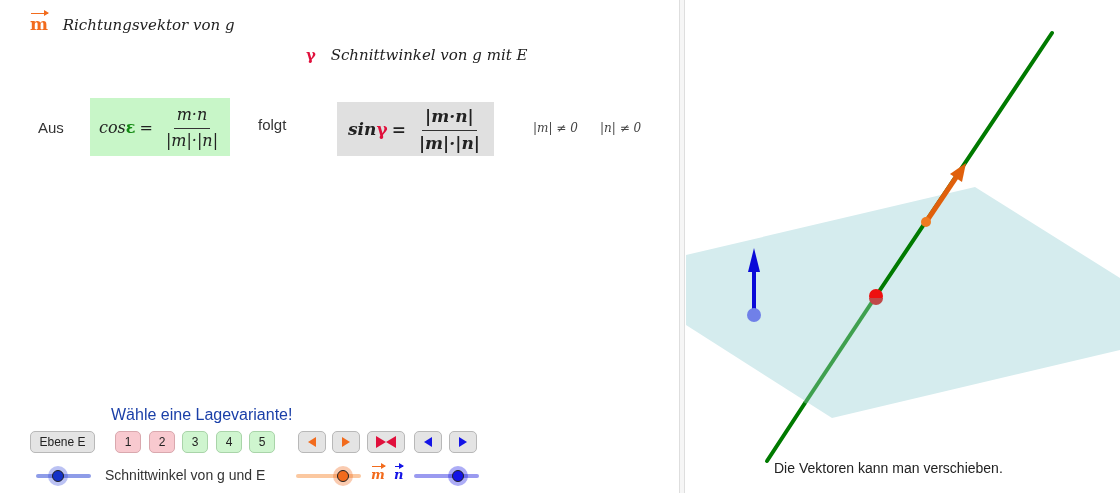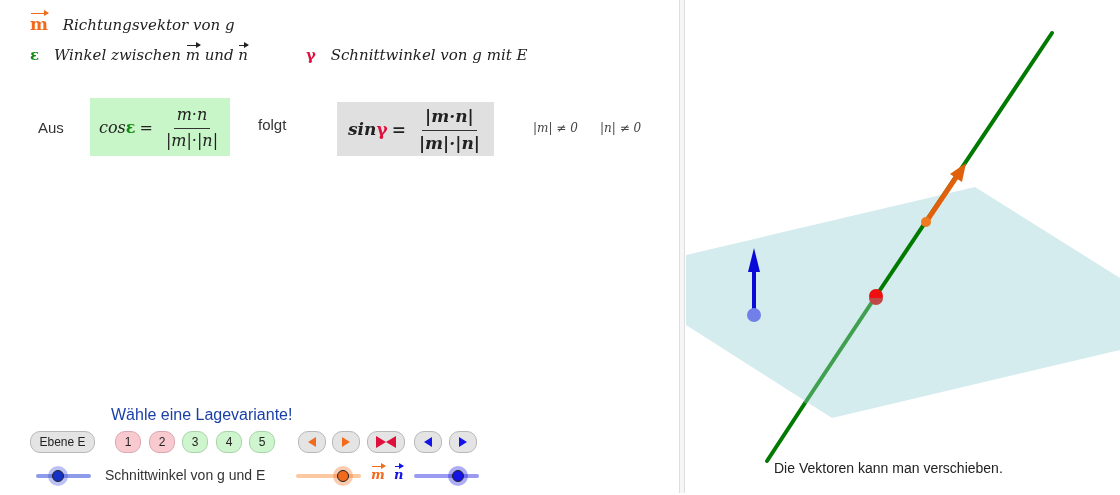--- a/index.html
+++ b/index.html
@@ -12,45 +12,41 @@
   .vec { position:relative; display:inline-block; font-family:"DejaVu Serif", serif; }
   .vec::before { content:""; position:absolute; left:1px; right:0; top:-1px; border-top:1.3px solid currentColor; }
   .vec::after { content:""; position:absolute; right:-1px; top:-4px; border-left:5px solid currentColor; border-top:3px solid transparent; border-bottom:3px solid transparent; }
   .link { position:absolute; font-size:15px; color:#333; text-underline-offset:4px; }
   .formula-box { position:absolute; display:flex; align-items:center; font-family:"DejaVu Serif", serif; font-style:italic; font-size:16px; color:#222; }
   .frac { display:inline-flex; flex-direction:column; align-items:center; margin-left:6px; }
   .frac .num { padding:0 3px 4px; border-bottom:1px solid #333; }
   .frac .den { padding:2px 3px 0; }
   .cond { position:absolute; font-family:"DejaVu Serif", serif; font-style:italic; font-size:12px; color:#444; white-space:nowrap; }
   .prompt { position:absolute; left:111px; top:406px; font-size:16px; color:#1a3fa8; }
-  .btn { position:absolute; height:22px; box-sizing:border-box; border:1px solid #b8b8b8; border-radius:10px; background:#e4e4e4; display:flex; align-items:center; justify-content:center; font-size:12px; color:#222; cursor:pointer; }
+  .btn { position:absolute; height:22px; box-sizing:border-box; border:1px solid #b8b8b8; border-radius:5px; background:#e4e4e4; display:flex; align-items:center; justify-content:center; font-size:12px; color:#222; cursor:pointer; }
   .btn.red { background:#f8c9cf; border-color:#d9a8ae; }
   .btn.green { background:#cff5cf; border-color:#a9d4a9; }
   .tri-l { width:0; height:0; border-top:5px solid transparent; border-bottom:5px solid transparent; border-right:8px solid; }
   .tri-r { width:0; height:0; border-top:5px solid transparent; border-bottom:5px solid transparent; border-left:8px solid; }
   .slider { position:absolute; height:4px; border-radius:2px; }
   .knob { position:absolute; width:12px; height:12px; border-radius:50%; border:1.5px solid #222; box-sizing:border-box; }
   .halo { position:absolute; width:20px; height:20px; border-radius:50%; }
   .slabel { position:absolute; left:105px; top:467px; font-size:14px; color:#333; }
   .caption { position:absolute; left:774px; top:460px; font-size:14px; color:#222; }
 </style>
 </head>
 <body>
 
 <div class="left">
 
   <div class="legend-row" style="left:30px; top:14px;">
     <span class="sym vec" style="color:#f26b1d; font-size:17px;">m</span>
     <span>Richtungsvektor von g</span>
   </div>
 
-  <div class="legend-row" style="left:30px; top:46px;">
-    <span class="sym" style="color:#128a12; font-size:15px;">ε</span>
-    <span>Winkel zwischen </span><span class="vec">m</span><span> und </span><span class="vec">n</span>
-  </div>
   <div class="legend-row" style="left:306px; top:46px;">
     <span class="sym" style="color:#e0103c; font-size:15px;">γ</span>
     <span>Schnittwinkel von g mit E</span>
   </div>
 
   <div class="link" style="left:38px; top:119px;">Aus</div>
 
   <div class="formula-box" style="left:90px; top:98px; width:140px; height:58px; background:#c8f6c8; justify-content:center;">
     <span>cos</span>
       <span style="color:#128a12; font-style:normal; font-weight:bold;">ε</span>

